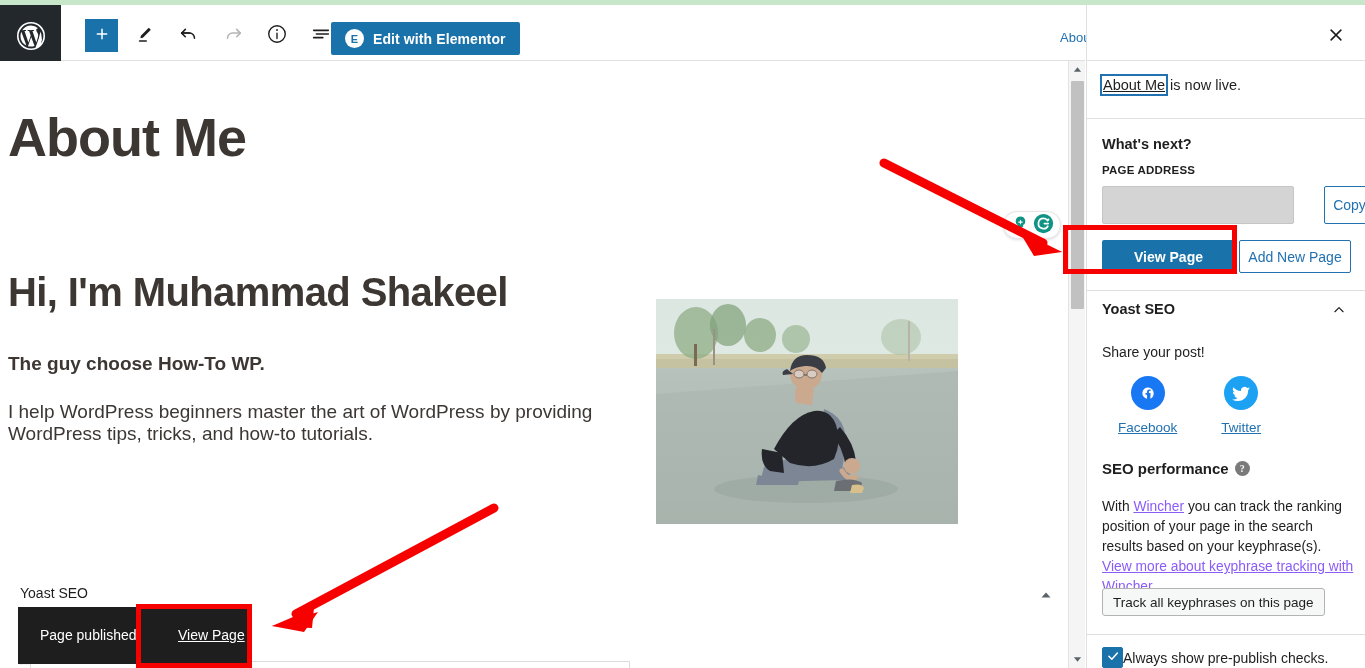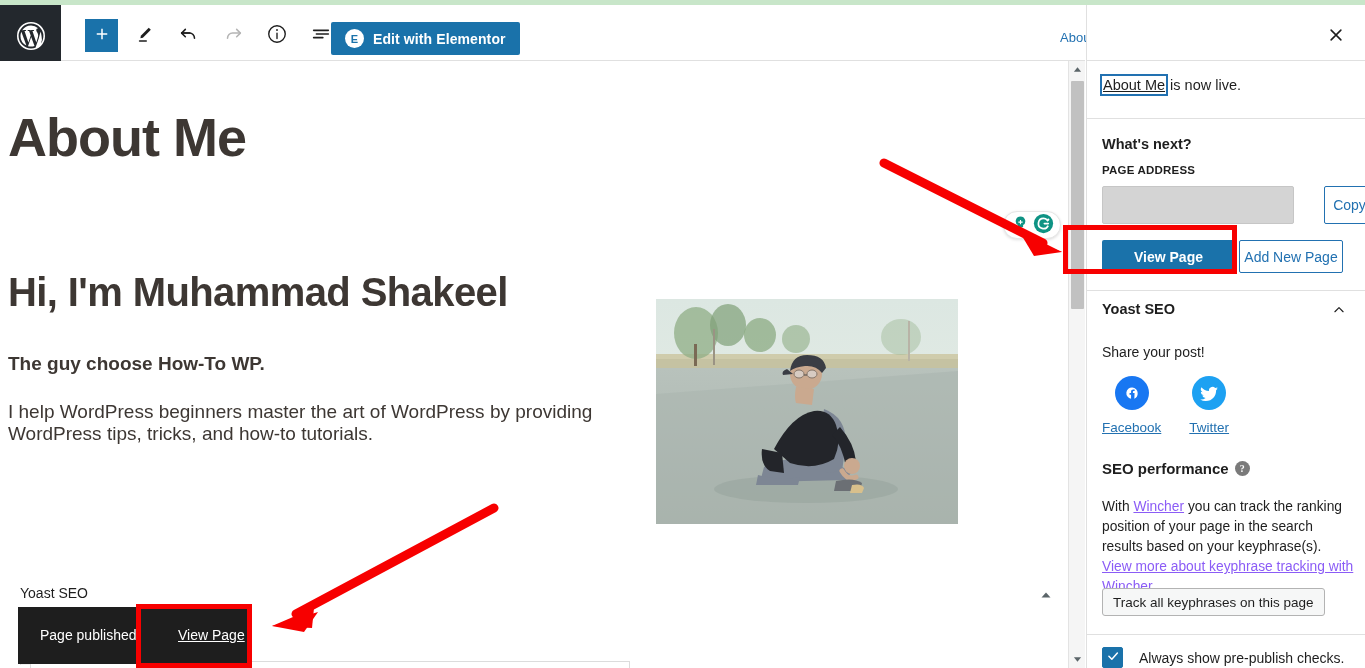--- a/index.html
+++ b/index.html
@@ -71,37 +71,37 @@
   .sb-close { position:absolute; right:18px; top:18px; width:24px; height:24px; display:flex; align-items:center; justify-content:center; background:none; border:none; cursor:pointer; }
   .sb-live { position:absolute; left:15px; top:72px; font-size:14.5px; color:#1e1e1e; }
   .sb-live a { color:#1e1e1e; text-decoration:underline; outline:2px solid #2271b1; padding:1px 1px; }
   .sb-rule1 { position:absolute; left:0; top:113px; width:279px; height:1px; background:#e0e0e0; }
 
   .whats-next { position:absolute; left:15px; top:131px; font-size:14.5px; font-weight:bold; color:#1e1e1e; }
   .page-address-lbl { position:absolute; left:15px; top:159px; font-size:11.5px; font-weight:bold; letter-spacing:.2px; color:#1e1e1e; text-transform:uppercase; }
   .addr-input { position:absolute; left:15px; top:181px; width:192px; height:38px; background:#d4d4d4; border:1px solid #c6c6c6; border-radius:2px; }
   .copy-btn { position:absolute; left:213px; top:181px; width:51px; height:38px; background:#fff; border:1px solid #2271b1; color:#2271b1; border-radius:2px; font-size:14px; cursor:pointer; font-family:"Liberation Sans", sans-serif;margin-left:24px; }
   .view-page-btn { position:absolute; left:15px; top:235px; width:133px; height:33px; background:#1a72aa; color:#fff; border:none; border-radius:2px; font-size:14px; font-weight:bold; cursor:pointer; font-family:"Liberation Sans", sans-serif; }
-  .add-new-btn { position:absolute; left:152px; top:235px; width:104px; height:33px; background:#fff; color:#2271b1; border:1px solid #2271b1; border-radius:2px; font-size:14px; cursor:pointer; font-family:"Liberation Sans", sans-serif; }
+  .add-new-btn { position:absolute; left:152px; top:235px; width:112px; height:33px; background:#fff; color:#2271b1; border:1px solid #2271b1; border-radius:2px; font-size:14px; cursor:pointer; font-family:"Liberation Sans", sans-serif; }
   .sb-rule2 { position:absolute; left:0; top:285px; width:279px; height:1px; background:#e0e0e0; }
 
   .yoast-sb-head { position:absolute; left:15px; top:296px; font-size:14.5px; font-weight:bold; color:#1e1e1e; }
   .yoast-sb-toggle { position:absolute; right:16px; top:296px; width:20px; height:20px; display:flex; align-items:center; justify-content:center; background:none; border:none; cursor:pointer; }
   .share-lbl { position:absolute; left:15px; top:339px; font-size:14px; color:#1e1e1e; }
   .social { position:absolute; left:15px; top:371px; display:flex; gap:28px; }
-  .social-item { display:flex; flex-direction:column; align-items:center; gap:6px; cursor:pointer; }
+  .social-item { display:flex; flex-direction:column; align-items:center; gap:6px; cursor:pointer;margin-left:16px; }
   .social-item .lbl { font-size:13.5px; color:#2271b1; text-decoration:underline; }
 
   .seo-perf { position:absolute; left:15px; top:455px; font-size:15px; font-weight:bold; color:#1e1e1e; display:flex; align-items:center; gap:6px; }
   .help-dot { width:15px; height:15px; border-radius:50%; background:#7a7a7a; color:#fff; font-size:10px; font-weight:bold; display:flex; align-items:center; justify-content:center; font-family:"Liberation Serif", serif; }
   .wincher-txt { position:absolute; left:15px; top:492px; width:252px; font-size:13.8px; line-height:20px; color:#1e1e1e; }
   .wincher-txt a { color:#8b5cf6; text-decoration:underline; }
   .track-btn { position:absolute; left:15px; top:583px; height:28px; padding:0 10px; background:#f6f7f7; border:1px solid #b3b3b3; border-radius:3px; font-size:13.5px; color:#1e1e1e; cursor:pointer; font-family:"Liberation Sans", sans-serif; }
   .sb-rule3 { position:absolute; left:0; top:629px; width:279px; height:1px; background:#e0e0e0; }
-  .prepub-row { position:absolute; left:15px; top:642px; display:flex; align-items:center; gap:16px; }
+  .prepub-row { position:absolute; left:15px; top:642px; display:flex; align-items:center; }
   .chk { width:21px; height:21px; background:#1a72aa; border:1px solid #1a72aa; border-radius:2px; display:flex; align-items:center; justify-content:center; cursor:pointer; }
   .prepub-lbl { font-size:14px; color:#1e1e1e; }
 
   
   .toast { position:absolute; left:18px; top:607px; width:230px; height:57px; background:#1e1e1e; display:flex; align-items:center; z-index:60; }
   .toast-msg { position:absolute; left:22px; top:20px; font-size:14px; color:#fff;text-align:right; }
   .toast-action { position:absolute; left:160px; top:20px; font-size:14px; color:#fff; text-decoration:underline; background:none; border:none; cursor:pointer; font-family:"Liberation Sans", sans-serif; }
 
   
   .anno { position:absolute; pointer-events:none; z-index:70; }

